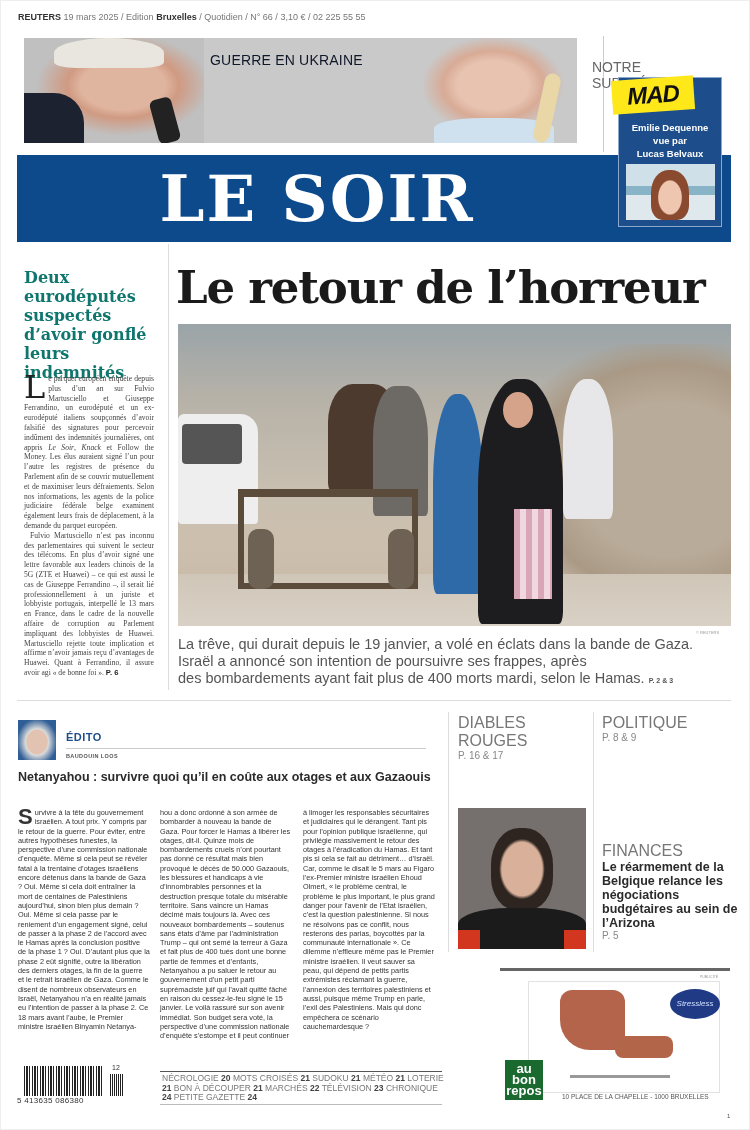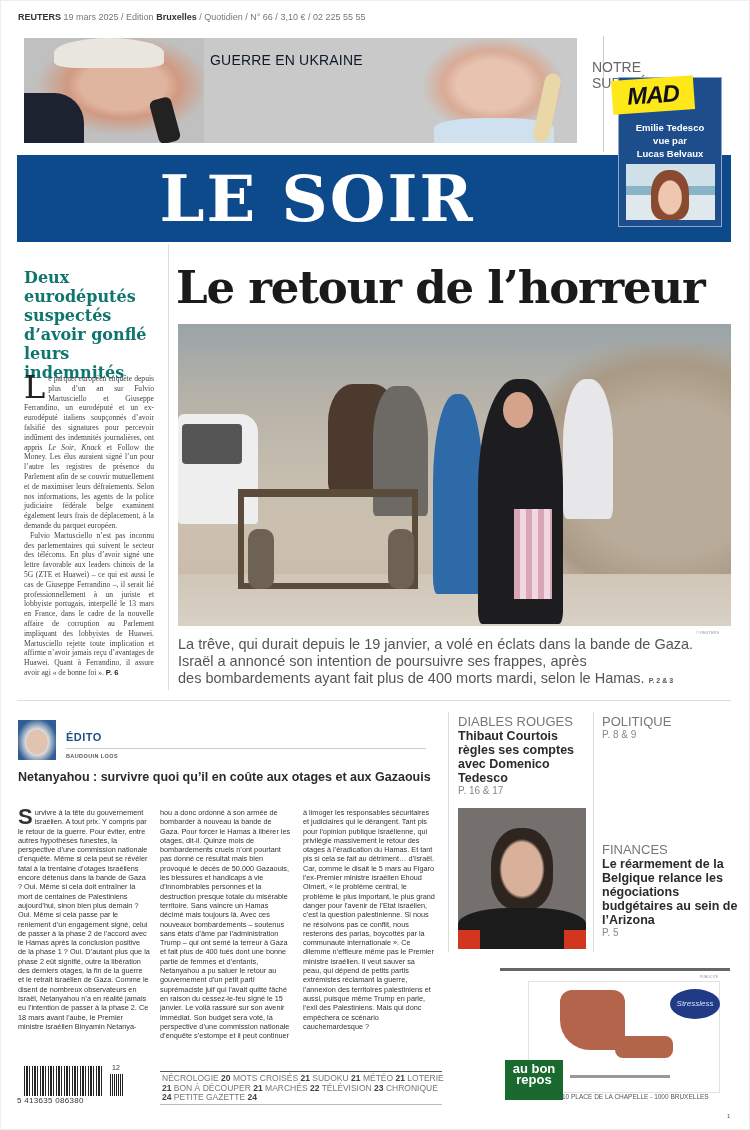--- a/index.html
+++ b/index.html
@@ -83,41 +83,41 @@
   
   .edito-photo { left: 18px; top: 720px; width: 38px; height: 40px; background: radial-gradient(ellipse at 50% 55%, #e2c2b0 0 38%, #dcdcdc 42%, #2f5e96 75%); }
   .edito-label { left: 66px; top: 731px; font-size: 11px; font-weight: bold; color: #1d4d8a; letter-spacing: 0.5px; }
   .edito-rule { left: 66px; top: 748px; width: 360px; height: 1px; background: #ccc; }
   .edito-author { left: 66px; top: 753px; font-size: 5.5px; font-weight: bold; color: #555; letter-spacing: 0.4px; }
   .edito-head { left: 18px; top: 770px; width: 420px; font-size: 12.5px; line-height: 15px; font-weight: bold; color: #2b2b2b; }
   .edito-col { top: 808px; width: 132px; font-size: 7.3px; line-height: 9.3px; color: #333; text-align: left; }
   .edito-col .dropS { float: left; font-size: 22px; line-height: 18px; font-weight: bold; margin-right: 2px; color: #333; }
 
   
-  .kicker { font-size: 13px; color: #777; }
+  .kicker { font-size: 16px; color: #777; }
   .side-title { font-size: 12.5px; line-height: 14px; font-weight: bold; color: #2b2b2b; }
   .side-page { font-size: 10px; color: #888; }
   .art-diables { left: 458px; top: 714px; width: 130px; }
   .art-politique { left: 602px; top: 714px; width: 135px; }
   .art-finances { left: 602px; top: 842px; width: 138px; }
   .courtois-photo { left: 458px; top: 808px; width: 128px; height: 141px; overflow: hidden; background: #75706d; }
   .courtois-face { left: 33px; top: 20px; width: 62px; height: 82px; border-radius: 45% 45% 40% 40%; background: radial-gradient(ellipse at 50% 50%, #d9b19a 0 46%, #2e2520 52%); }
   .courtois-jacket { left: 0; top: 100px; width: 128px; height: 41px; background: #1b1b1b; border-radius: 40% 40% 0 0; }
   .courtois-red-l { left: 0; top: 122px; width: 22px; height: 19px; background: #d3361f; }
   .courtois-red-r { left: 106px; top: 122px; width: 22px; height: 19px; background: #d3361f; }
 
   
   .ad-rule { left: 500px; top: 968px; width: 230px; height: 3px; background: #666; }
   .ad-tag { left: 700px; top: 975px; font-size: 3.5px; color: #999; }
   .ad-box { left: 528px; top: 981px; width: 192px; height: 112px; border: 1px solid #e2e2e2; }
   .chair { left: 560px; top: 990px; width: 65px; height: 60px; background: #b4644a; border-radius: 12px 12px 8px 30px; }
   .ottoman { left: 615px; top: 1036px; width: 58px; height: 22px; background: #b26548; border-radius: 8px; }
   .chair-base { left: 570px; top: 1060px; width: 100px; height: 18px; border-bottom: 3px solid #999; }
   .stressless { left: 670px; top: 989px; width: 50px; height: 30px; background: #203a85; border-radius: 50%; color: #cfe0ff; font-size: 8px; font-style: italic; line-height: 30px; text-align: center; }
-  .aubonrepos { left: 505px; top: 1060px; width: 58px; height: 40px; background: #1a6a2f; color: #fff; font-weight: bold; font-size: 13px; line-height: 11px; text-align: center; padding-top: 3px; }
+  .aubonrepos { left: 505px; top: 1060px; width: 38px; height: 40px; background: #1a6a2f; color: #fff; font-weight: bold; font-size: 13px; line-height: 11px; text-align: center; padding-top: 3px; }
   .ad-address { left: 562px; top: 1093px; font-size: 6.5px; color: #555; }
   .page-num { left: 727px; top: 1113px; font-size: 6px; color: #555; }
 
   
   .barcode { left: 24px; top: 1066px; width: 80px; height: 30px;
     background: repeating-linear-gradient(90deg, #222 0 1px, #fff 1px 2px, #222 2px 4px, #fff 4px 5px, #222 5px 6px, #fff 6px 8px); }
   .barcode-num { left: 17px; top: 1096px; font-size: 8px; color: #333; letter-spacing: 0.3px; }
   .addon { left: 110px; top: 1074px; width: 14px; height: 22px;
     background: repeating-linear-gradient(90deg, #222 0 1px, #fff 1px 2px, #222 2px 3px, #fff 3px 4px); }
   .addon-num { left: 112px; top: 1064px; font-size: 7px; color: #333; }
@@ -155,21 +155,21 @@
   <div>SUPPLÉMENT</div>
 </div>
 
 <div class="abs masthead">
   <div class="abs masthead-title">LE SOIR</div>
 </div>
 
 <div class="abs supp-box"></div>
 <div class="abs mad">MAD</div>
 <div class="abs supp-text">
-  <div>Emilie Tedesco</div>
+  <div>Emilie Dequenne</div>
   <div>vue par</div>
   <div>Lucas Belvaux</div>
 </div>
 <div class="abs supp-photo">
   <div class="abs supp-face"></div>
 </div>
 
 <div class="abs col-rule-v"></div>
 <div class="abs left-head">Deux eurodéputés suspectés d’avoir gonflé leurs indemnités</div>
 <div class="abs left-body">
@@ -213,21 +213,20 @@
 <div class="abs edito-author">BAUDOUIN LOOS</div>
 <div class="abs edito-head">Netanyahou : survivre quoi qu’il en coûte aux otages et aux Gazaouis</div>
 <div class="abs edito-col" style="left:18px;">
   <span class="dropS">S</span><span>urvivre à la tête du gouvernement israélien. A tout prix. Y compris par le retour de la guerre. Pour éviter, entre autres hypothèses funestes, la perspective d’une commission nationale d’enquête. Même si cela peut se révéler fatal à la trentaine d’otages israéliens encore détenus dans la bande de Gaza ? Oui. Même si cela doit entraîner la mort de centaines de Palestiniens aujourd’hui, sinon bien plus demain ? Oui. Même si cela passe par le reniement d’un engagement signé, celui de passer à la phase 2 de l’accord avec le Hamas après la conclusion positive de la phase 1 ? Oui. D’autant plus que la phase 2 eût signifié, outre la libération des derniers otages, la fin de la guerre et le retrait israélien de Gaza. Comme le disent de nombreux observateurs en Israël, Netanyahou n’a en réalité jamais eu l’intention de passer à la phase 2. Ce 18 mars avant l’aube, le Premier ministre israélien Binyamin Netanya-</span>
 </div>
 <div class="abs edito-col" style="left:160px;">hou a donc ordonné à son armée de bombarder à nouveau la bande de Gaza. Pour forcer le Hamas à libérer les otages, dit-il. Quinze mois de bombardements cruels n’ont pourtant pas donné ce résultat mais bien provoqué le décès de 50.000 Gazaouis, les blessures et handicaps à vie d’innombrables personnes et la destruction presque totale du misérable territoire. Sans vaincre un Hamas décimé mais toujours là. Avec ces nouveaux bombardements – soutenus sans états d’âme par l’administration Trump – qui ont semé la terreur à Gaza et fait plus de 400 tués dont une bonne partie de femmes et d’enfants, Netanyahou a pu saluer le retour au gouvernement d’un petit parti suprémaciste juif qui l’avait quitté fâché en raison du cessez-le-feu signé le 15 janvier. Le voilà rassuré sur son avenir immédiat. Son budget sera voté, la perspective d’une commission nationale d’enquête s’estompe et il peut continuer</div>
 <div class="abs edito-col" style="left:303px;">à limoger les responsables sécuritaires et judiciaires qui le dérangent. Tant pis pour l’opinion publique israélienne, qui privilégie massivement le retour des otages à l’éradication du Hamas. Et tant pis si cela se fait au détriment… d’Israël. Car, comme le disait le 5 mars au Figaro l’ex-Premier ministre israélien Ehoud Olmert, « le problème central, le problème le plus important, le plus grand danger pour l’avenir de l’Etat israélien, c’est la question palestinienne. Si nous ne résolvons pas ce conflit, nous resterons des parias, boycottés par la communauté internationale ». Ce dilemme n’effleure même pas le Premier ministre israélien. Il veut sauver sa peau, qui dépend de petits partis extrémistes réclamant la guerre, l’annexion des territoires palestiniens et aussi, puisque même Trump en parle, l’exil des Palestiniens. Mais qui donc empêchera ce scénario cauchemardesque ?</div>
 
 <div class="abs art-diables">
   <div class="kicker">DIABLES ROUGES</div>
-  <div class="side-title">Thibaut Courtois règles ses comptes avec Domenico Tedesco</div>
   <div class="side-page">P. 16 &amp; 17</div>
 </div>
 <div class="abs courtois-photo">
   <div class="abs courtois-face"></div>
   <div class="abs courtois-jacket"></div>
   <div class="abs courtois-red-l"></div>
   <div class="abs courtois-red-r"></div>
 </div>
 
 <div class="abs art-politique">

